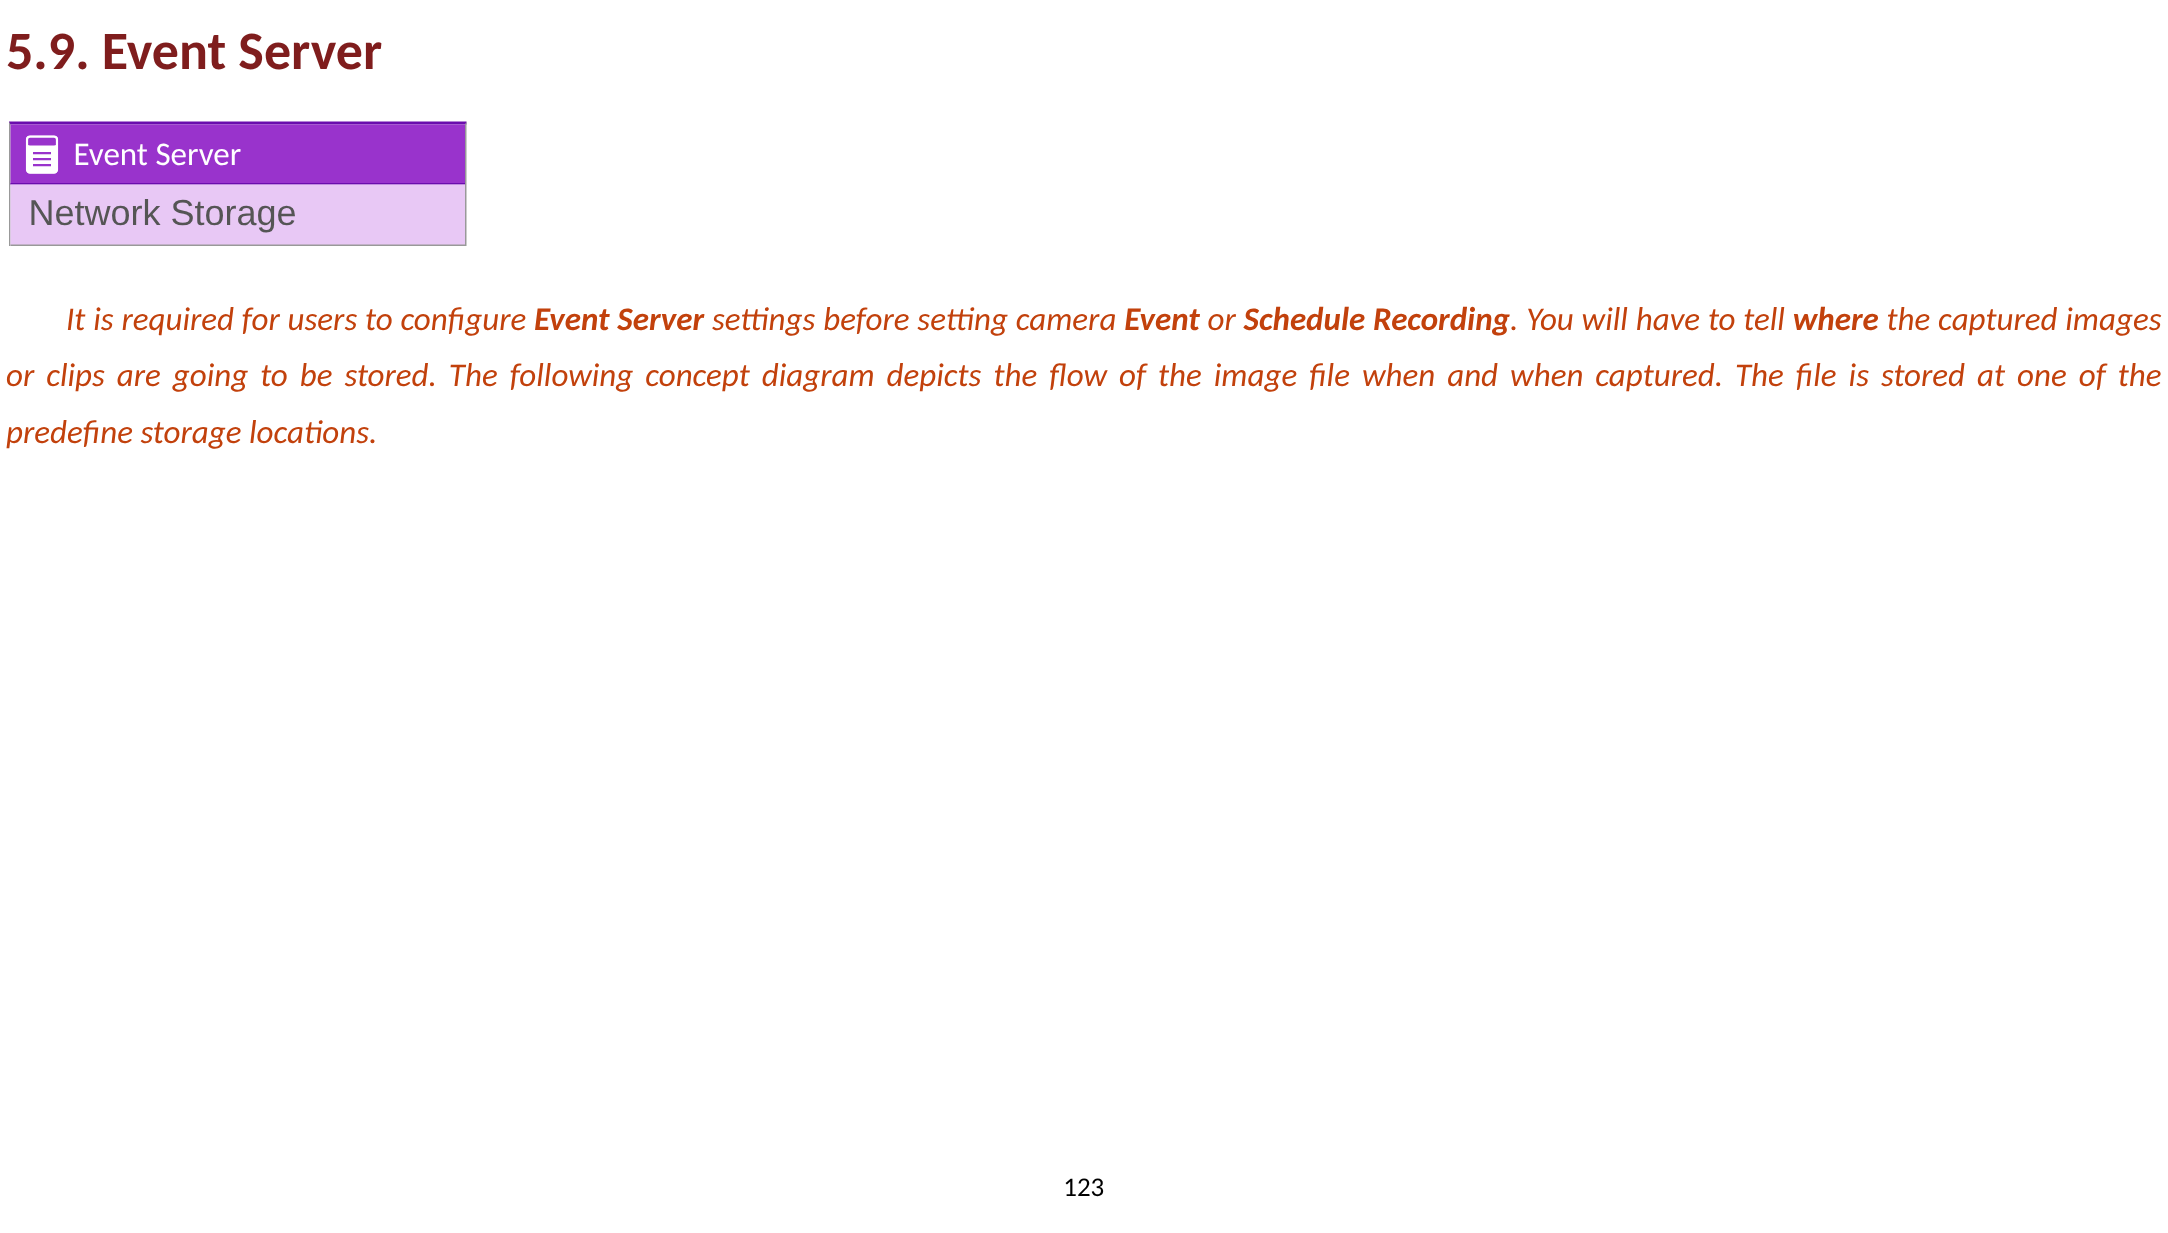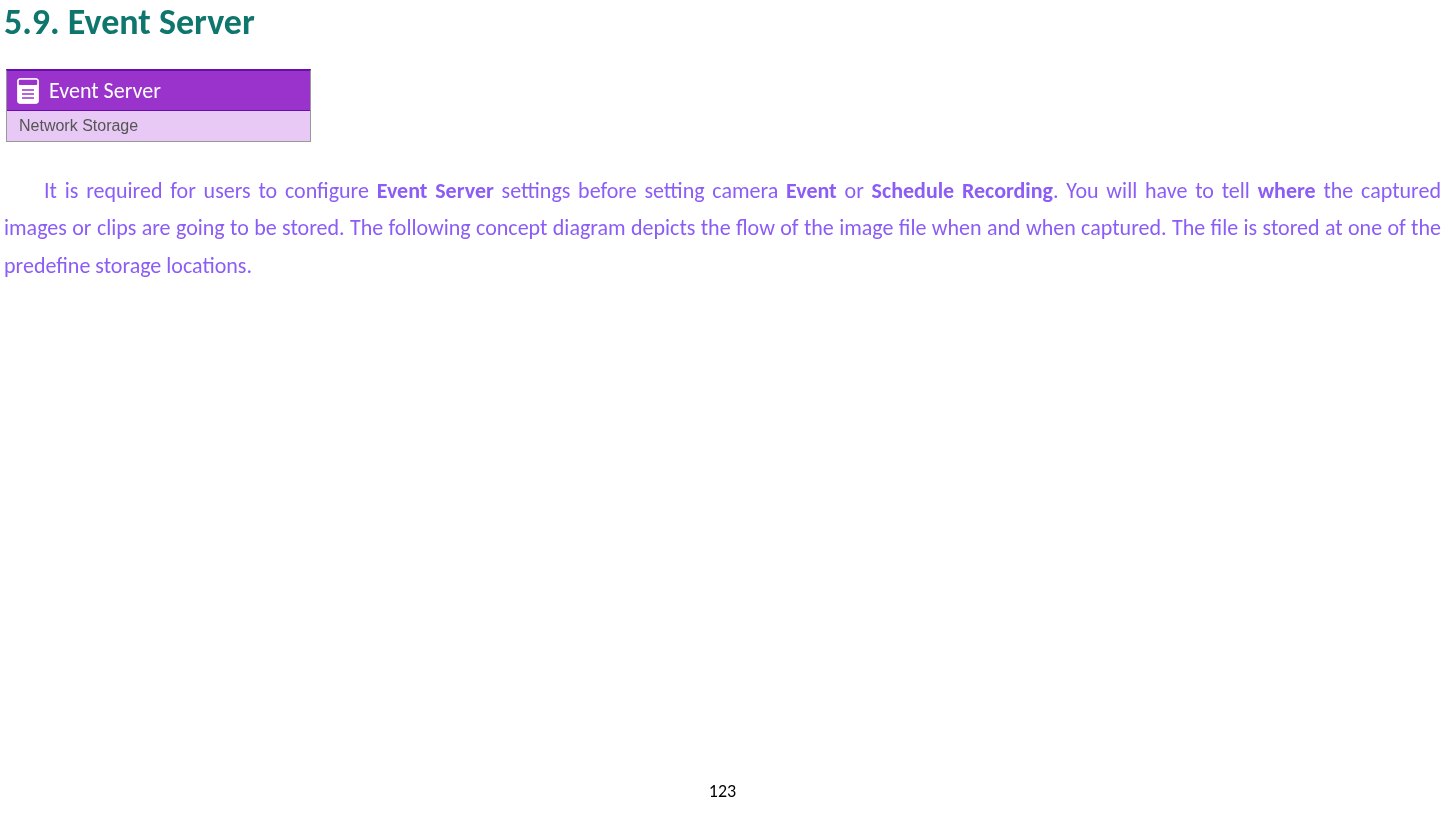--- a/index.html
+++ b/index.html
@@ -11,22 +11,22 @@
       font-family: Calibri, Arial, sans-serif;
       background: #ffffff;
       width: 1445px;
       height: 822px;
       padding: 0;
       position: relative;
     }
     .heading {
       font-size: 36px;
       font-weight: bold;
-      color: #0f766e;
-      padding: 0 0 25px 4px;
+      color: #7f1d1d;
+      padding: 12px 0 25px 4px;
     }
     .menu-widget {
       margin-left: 6px;
       width: 305px;
       border: 1px solid #999;
       border-top: 2px solid #6a0dad;
       border-bottom: none;
     }
     .menu-header {
       background: #9933cc;
@@ -44,35 +44,36 @@
       position: relative;
       display: inline-block;
     }
     .menu-header-icon svg {
       display: block;
     }
     .menu-item {
       background: #ffffff;
       padding: 6px 12px;
       border-bottom: 1px solid #999;
-      font-size: 16px;
+      font-size: 24px;
       color: #333;
       font-family: Arial, sans-serif;
     }
     .menu-item.selected {
       background: #e8c8f5;
       color: #555;
     }
     .body-text {
       margin-top: 30px;
       padding: 0 4px;
       font-size: 22px;
       line-height: 1.7;
-      color: #8b5cf6;
+      color: #c2410c;
       text-align: justify;
+      font-style: italic;
     }
     .bold {
       font-weight: bold;
     }
     .page-number {
       position: absolute;
       bottom: 20px;
       left: 50%;
       transform: translateX(-50%);
       font-size: 18px;

